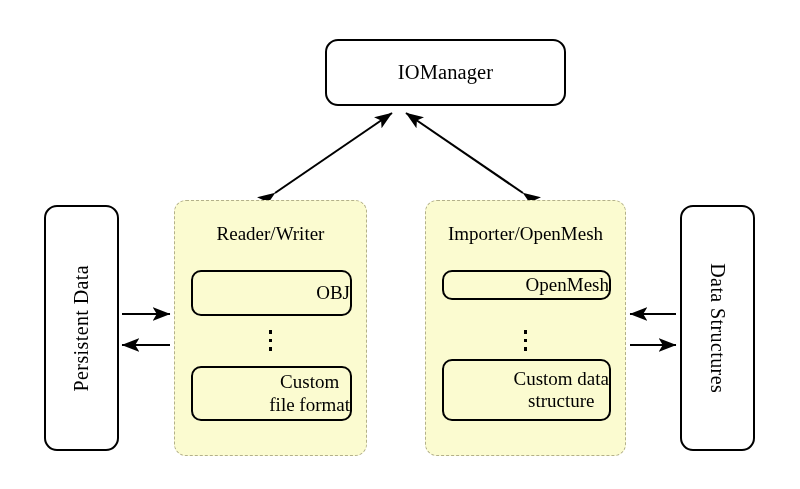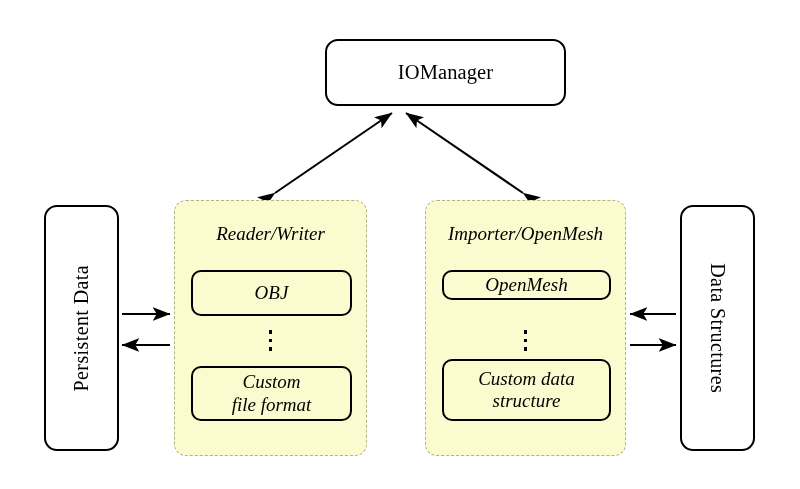--- a/index.html
+++ b/index.html
@@ -64,42 +64,41 @@
   .vtext.ccw { transform: rotate(-90deg); }
   .vtext.cw  { transform: rotate(90deg); }
 
   
   .group {
     position: absolute;
     box-sizing: border-box;
     border: 1.6px dashed #b3b08a;
     border-radius: 12px;
     background: #fbfbd0;
-    font-style: italic;
   }
   #group-reader   { left: 174px; top: 200px; width: 193px; height: 256px; }
   #group-importer { left: 425px; top: 200px; width: 201px; height: 256px; }
 
   .group-title {
     position: absolute;
     left: 0;
     right: 0;
     top: 22px;
     text-align: center;
     font-size: 19px;
     white-space: nowrap;
   }
 
   
   .inner-box {
     position: absolute;
     box-sizing: border-box;
     display: flex;
     align-items: center;
-    justify-content: center;
+    justify-content: flex-end;
     text-align: center;
     border: 2.6px solid #000000;
     border-radius: 10px;
     background: #fbfbd0;
     font-size: 19px;
     line-height: 1.18;
   }
   #box-obj {
     left: 16px;  top: 69px;  width: 161px; height: 46px;
   }

